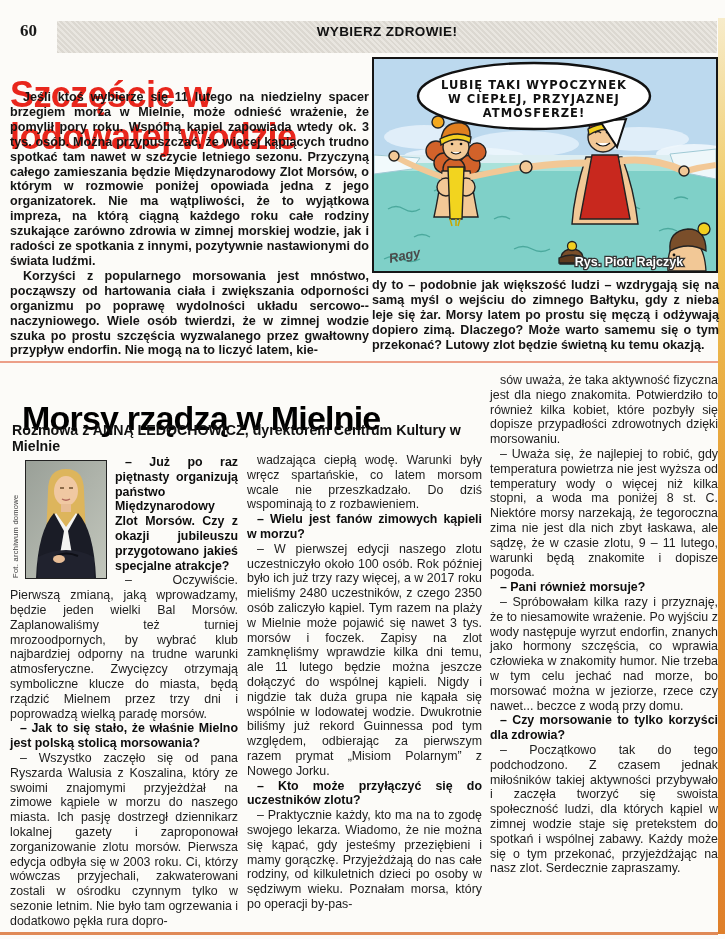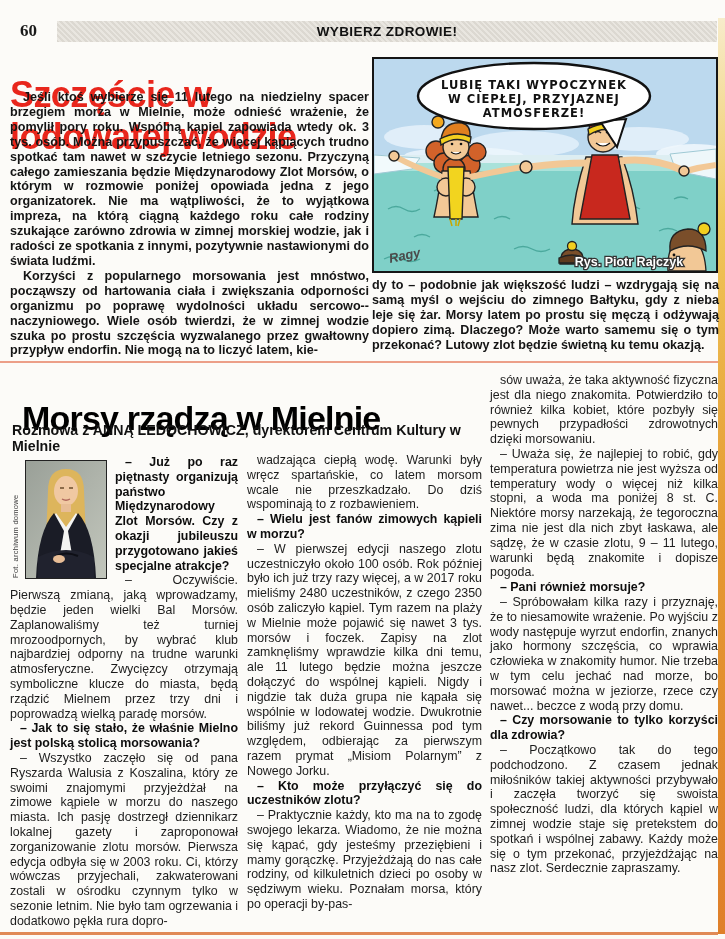--- a/index.html
+++ b/index.html
@@ -7,21 +7,21 @@
     position:relative; width:725px; height:939px; margin:0 auto;
     background:#fcfbf8; overflow:hidden;
     font-family:"Liberation Sans", sans-serif; color:#1a1a1a;
   }
   
   .page-num{
     position:absolute; left:20px; top:21px;
     font-family:"Liberation Serif", serif; font-weight:bold; font-size:17px;
   }
   .header-bar{
-    position:absolute; left:57px; top:21px; width:660px; height:21px;
+    position:absolute; left:57px; top:21px; width:660px; height:32px;
     background:
       repeating-linear-gradient(45deg, rgba(180,175,165,.25) 0 2px, rgba(255,255,255,0) 2px 4px),
       #e9e6e0;
     text-align:center; line-height:21px;
     font-weight:bold; font-size:13.5px; letter-spacing:.4px; color:#111;
   }
   
   .right-edge{
     position:absolute; right:0; top:18px; width:7px; height:916px;
     background:linear-gradient(#f7eccb 0%, #f0c75a 22%, #e59a32 55%, #df7f2a 100%);
@@ -256,21 +256,21 @@
   </div>
 
   <div class="col col2">
       <p class="a">wadzająca ciepłą wodę. Warunki były wręcz spartańskie, co latem morsom wcale nie przeszkadzało. Do dziś wspominają to z rozbawieniem.</p>
       <p class="q">– Wielu jest fanów zimowych kąpieli w morzu?</p>
       <p class="a">– W pierwszej edycji naszego zlotu uczestniczyło około 100 osób. Rok później było ich już trzy razy więcej, a w 2017 roku mieliśmy 2480 uczestników, z czego 2350 osób zaliczyło kąpiel. Tym razem na plaży w Mielnie może pojawić się nawet 3 tys. morsów i foczek. Zapisy na zlot zamknęliśmy wprawdzie kilka dni temu, ale 11 lutego będzie można jeszcze dołączyć do wspólnej kąpieli. Nigdy i nigdzie tak duża grupa nie kąpała się wspólnie w lodowatej wodzie. Dwukrotnie biliśmy już rekord Guinnessa pod tym względem, odbierając za pierwszym razem prymat „Misiom Polarnym” z Nowego Jorku.</p>
       <p class="q">– Kto może przyłączyć się do uczestników zlotu?</p>
       <p class="a">– Praktycznie każdy, kto ma na to zgodę swojego lekarza. Wiadomo, że nie można się kąpać, gdy jesteśmy przeziębieni i mamy gorączkę. Przyjeżdżają do nas całe rodziny, od kilkuletnich dzieci po osoby w sędziwym wieku. Poznałam morsa, który po operacji by-pas-</p>
     </div>
   <div class="col col3">
-      <p class="a">sów uważa, że taka aktywność fizyczna jest dla niego znakomita. Potwierdziło to również kilka kobiet, które pozbyły się pewnych przypadłości zdrowotnych dzięki morsowaniu.</p>
+      <p class="a">sów uważa, że taka aktywność fizyczna jest dla niego znakomita. Potwierdziło to również kilka kobiet, które pozbyły się dopisze przypadłości zdrowotnych dzięki morsowaniu.</p>
       <p class="a">– Uważa się, że najlepiej to robić, gdy temperatura powietrza nie jest wyższa od temperatury wody o więcej niż kilka stopni, a woda ma poniżej 8 st. C. Niektóre morsy narzekają, że tegoroczna zima nie jest dla nich zbyt łaskawa, ale sądzę, że w czasie zlotu, 9 – 11 lutego, warunki będą znakomite i dopisze pogoda.</p>
       <p class="q">– Pani również morsuje?</p>
       <p class="a">– Spróbowałam kilka razy i przyznaję, że to niesamowite wrażenie. Po wyjściu z wody następuje wyrzut endorfin, znanych jako hormony szczęścia, co wprawia człowieka w znakomity humor. Nie trzeba w tym celu jechać nad morze, bo morsować można w jeziorze, rzece czy nawet... beczce z wodą przy domu.</p>
       <p class="q">– Czy morsowanie to tylko korzyści dla zdrowia?</p>
       <p class="a">– Początkowo tak do tego podchodzono. Z czasem jednak miłośników takiej aktywności przybywało i zaczęła tworzyć się swoista społeczność ludzi, dla których kąpiel w zimnej wodzie staje się pretekstem do spotkań i wspólnej zabawy. Każdy może się o tym przekonać, przyjeżdżając na nasz zlot. Serdecznie zapraszamy.</p>
     </div>
 
 </div>
 
 </body></html>

